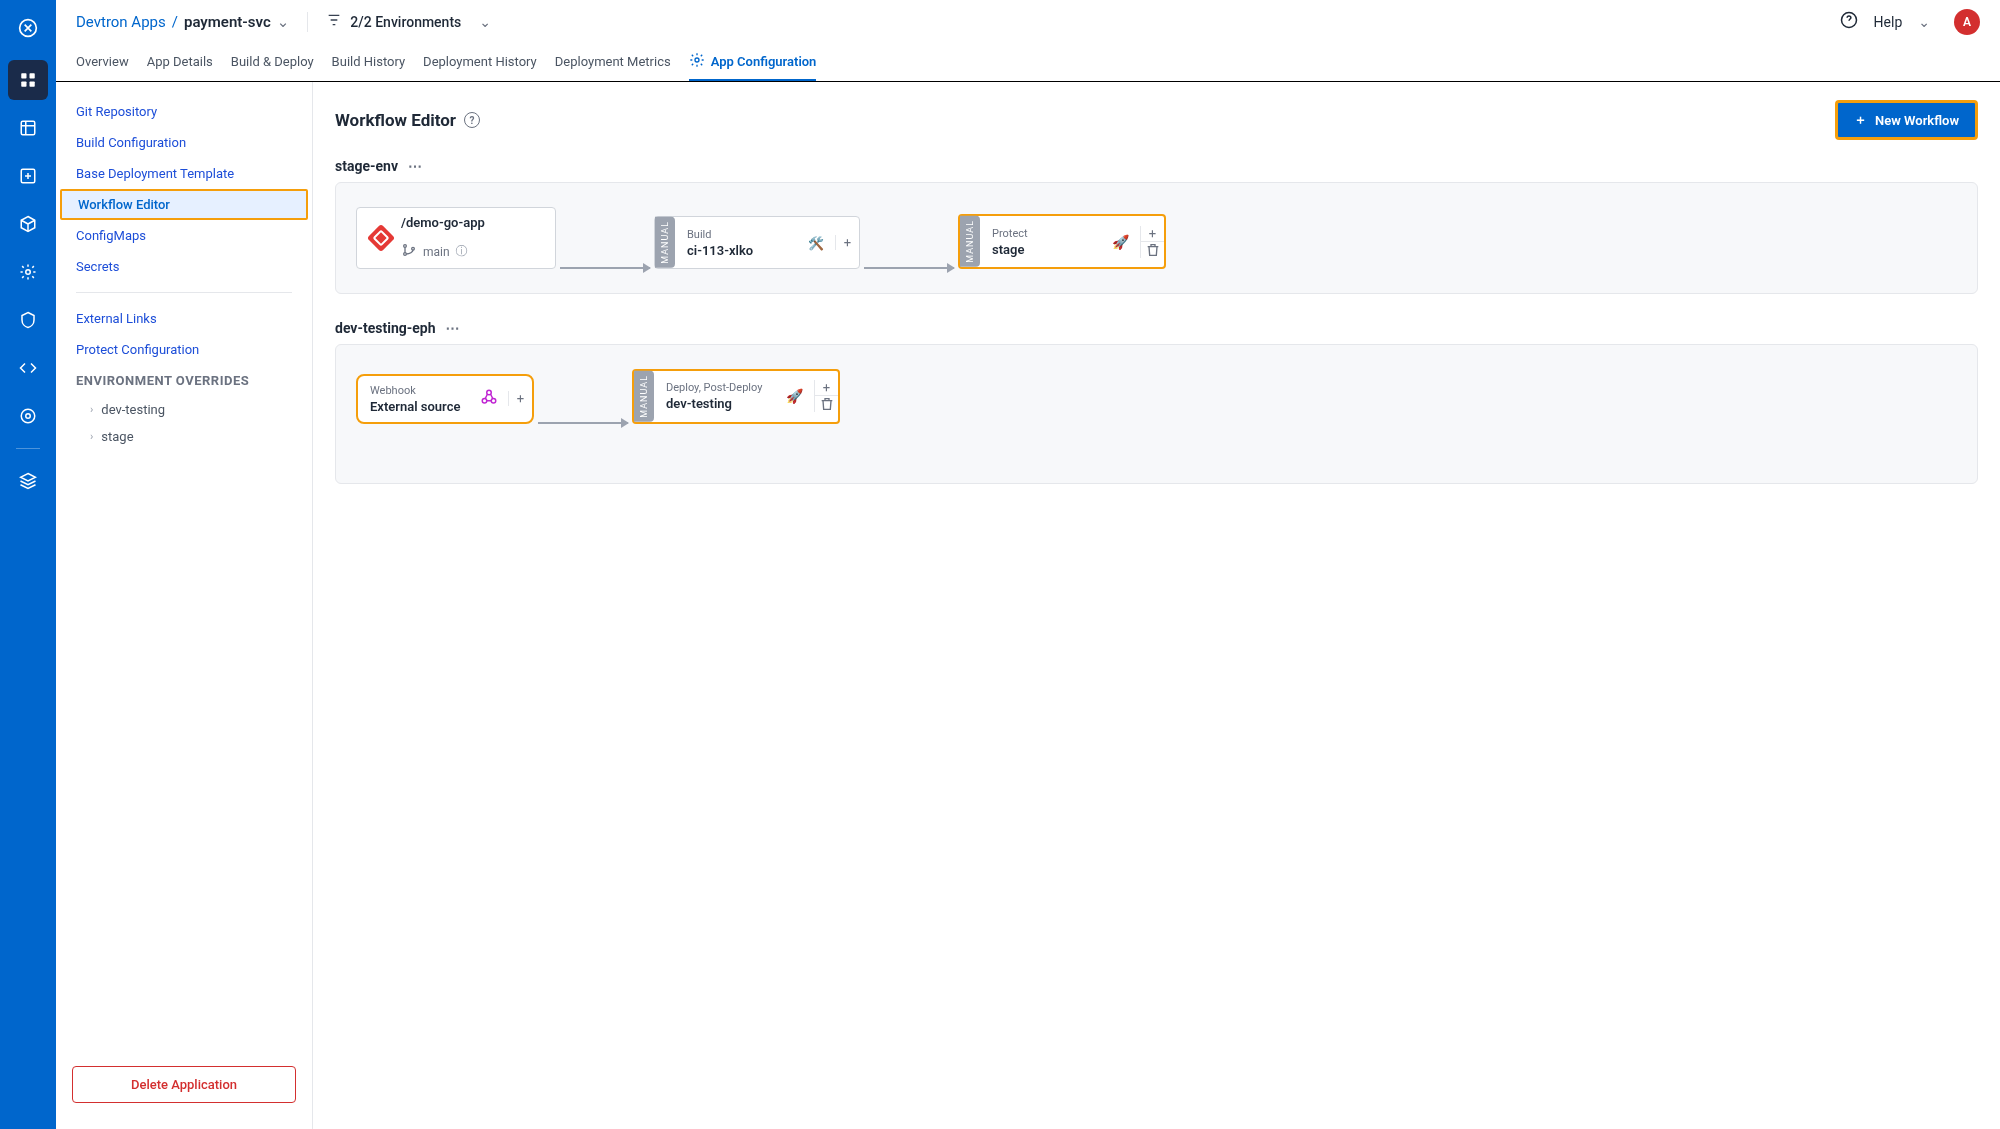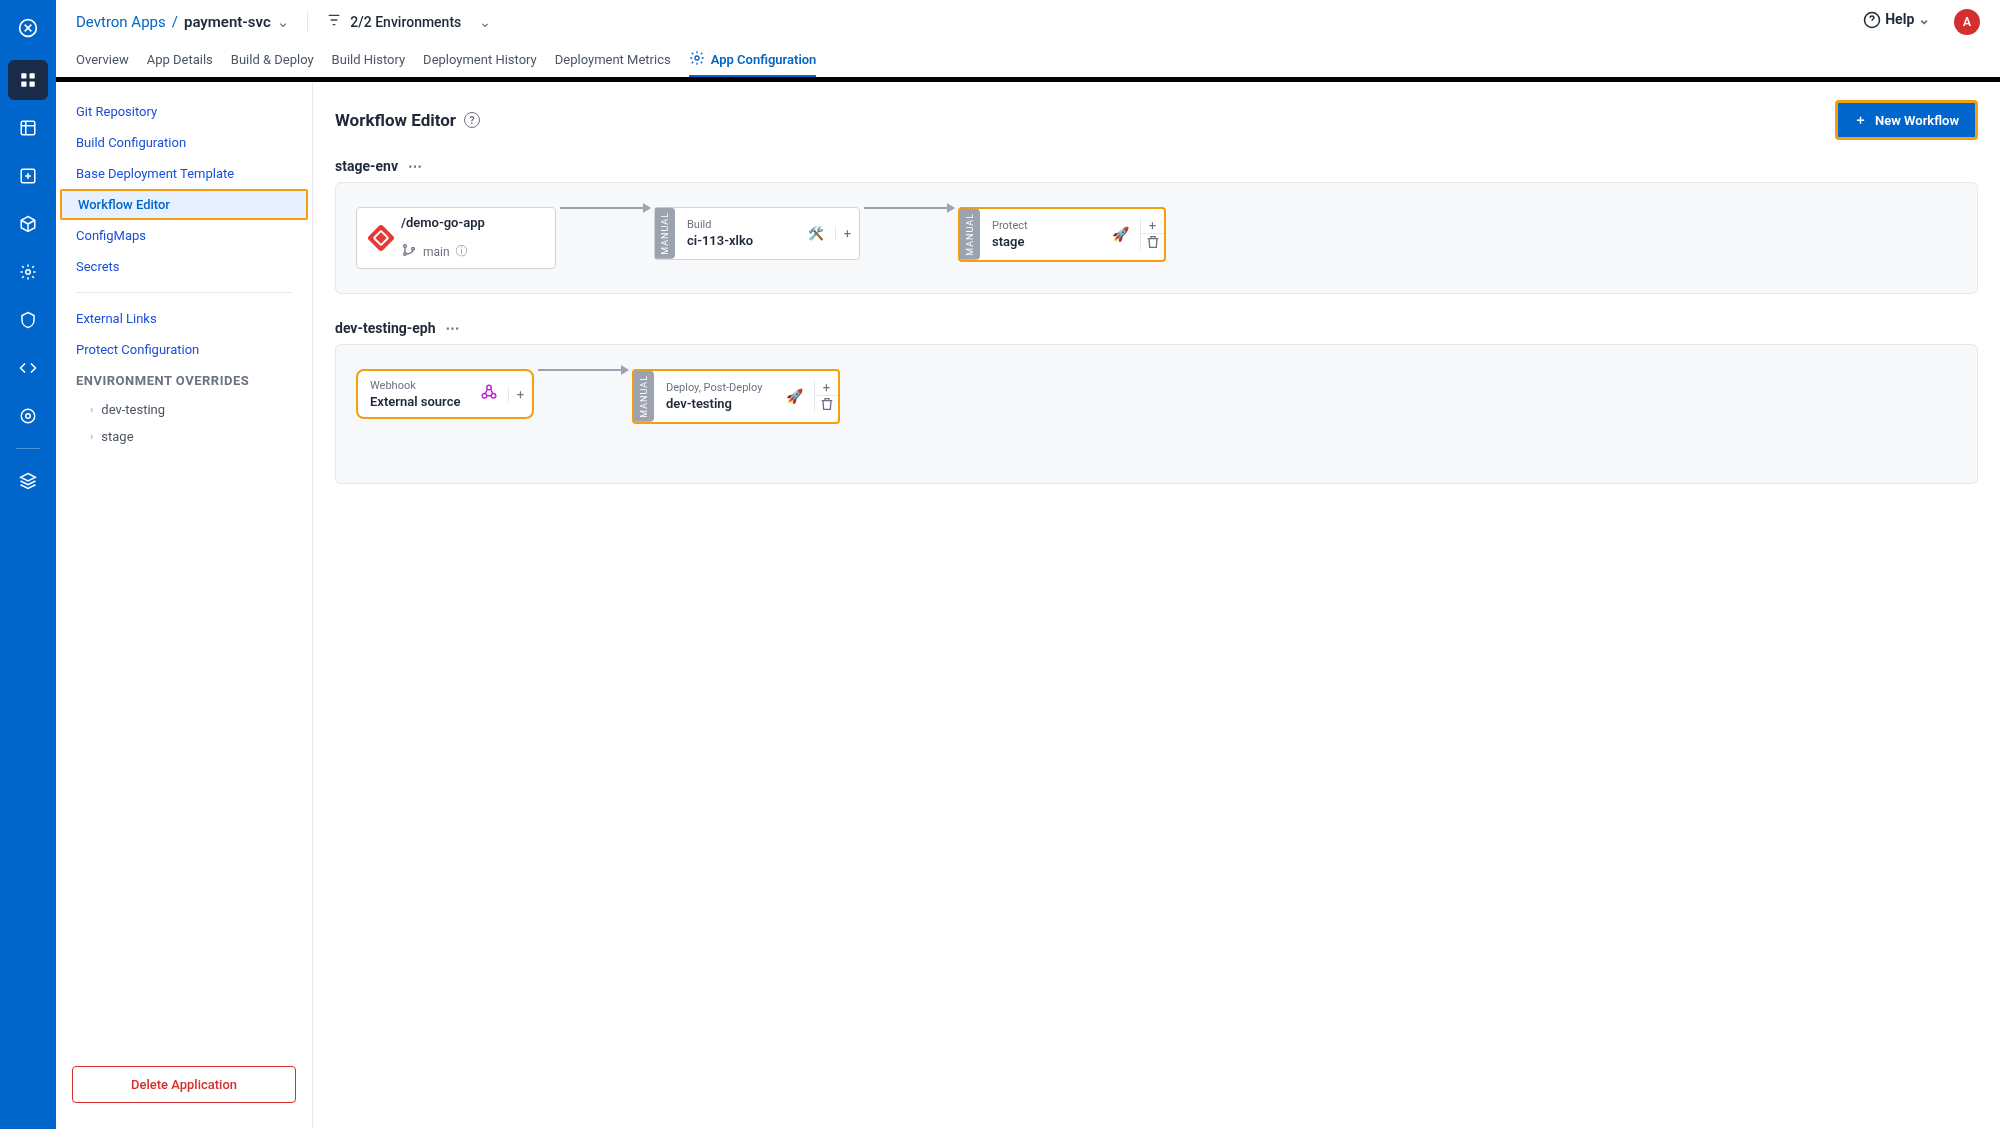--- a/index.html
+++ b/index.html
@@ -20,25 +20,25 @@
 
 .top-row { height: 44px; display:flex; align-items:center; padding: 0 20px; gap:14px; border-bottom: 1px solid transparent; }
 .breadcrumb { display:flex; align-items:center; gap:6px; font-size:15px; }
 .breadcrumb .parent { color:#0066cc; }
 .breadcrumb .sep { color:#0066cc; }
 .breadcrumb .current { font-weight:600; color:#1f2937; }
 .chev { color:#6b7280; }
 .vdiv { width:1px; height:20px; background:#e5e7eb; margin:0 4px; }
 .env-filter { display:flex; align-items:center; gap:8px; color:#1f2937; font-weight:500; font-size:14px; }
 .top-row .spacer { flex:1; }
-.help-btn { display:flex; align-items:flex-start; gap:4px; font-weight:700; font-size:14px; cursor:pointer; }
+.help-btn { display:flex; align-items:center; gap:16px; font-weight:400; font-size:14px; cursor:pointer; }
 .avatar { width:26px; height:26px; border-radius:50%; background:#d32f2f; color:#fff; display:flex; align-items:center; justify-content:center; font-size:12px; font-weight:600; margin-left:10px; }
 
 
-.tabs-row { height: 38px; display:flex; align-items:center; padding:0 20px; gap:18px; border-bottom:5px solid #000000; }
+.tabs-row { height: 38px; display:flex; align-items:center; padding:0 20px; gap:18px; border-bottom:1px solid #000000; }
 .tab { font-size:13px; color:#4b5563; cursor:pointer; height:100%; display:flex; align-items:center; gap:6px; border-bottom:2px solid transparent; }
 .tab.active { color:#0066cc; font-weight:600; border-bottom-color:#0066cc; }
 
 
 .body { flex:1; display:flex; min-height:0; }
 .sidebar { width: 257px; border-right:1px solid #e5e7eb; padding:14px 0; display:flex; flex-direction:column; overflow:auto; }
 .sb-item { padding:8px 20px; font-size:13px; color:#1d4ed8; cursor:pointer; }
 .sb-item.active { background:#e6f0ff; color:#0066cc; font-weight:500; border:2px solid #f59e0b; margin:0 4px; border-radius:2px; padding:6px 16px; }
 .sb-sep { height:1px; background:#e5e7eb; margin:10px 20px; }
 .sb-heading { padding:8px 20px; font-size:13px; font-weight:700; letter-spacing:.5px; color:#6b7280; }
@@ -52,21 +52,21 @@
 .content-head { display:flex; align-items:center; justify-content:space-between; margin-bottom:18px; }
 .content-title { font-size:17px; font-weight:700; display:flex; align-items:center; gap:8px; }
 .info-circ { width:16px; height:16px; border:1.5px solid #6b7280; border-radius:50%; display:inline-flex; align-items:center; justify-content:center; font-size:10px; color:#6b7280; }
 .new-wf-btn { background:#0066cc; color:#fff; border:3px solid #f59e0b; border-radius:4px; padding:8px 16px; font-weight:600; font-size:13px; display:flex; align-items:center; gap:8px; cursor:pointer; }
 
 
 .wf-name { font-weight:700; font-size:14px; display:flex; align-items:center; gap:10px; margin-bottom:8px; }
 .wf-name .dots { color:#6b7280; letter-spacing:2px; cursor:pointer; }
 .wf-canvas { background:#f7f8fa; border:1px solid #e5e7eb; border-radius:6px; padding:24px 20px; margin-bottom:26px; position:relative; min-height:110px; }
 
-.stage-row { display:flex; align-items:flex-start; gap:0; }
+.stage-row { display:flex; align-items:flex-end; gap:0; }
 
 .node { background:#fff; border:1px solid #d1d5db; border-radius:4px; display:flex; align-items:center; position:relative; }
 .node.source { width:200px; height:62px; padding:10px 14px; }
 .node.manual-wrap { display:flex; }
 .manual-tab { width:20px; background:#9ca3af; color:#fff; writing-mode:vertical-rl; transform:rotate(180deg); text-align:center; font-size:9px; letter-spacing:1px; padding:4px 2px; border-radius:4px 0 0 4px; display:flex; align-items:center; justify-content:center; }
 .node-body { padding:8px 42px 8px 12px; min-width:160px; position:relative; }
 .node-body .lbl { font-size:11px; color:#6b7280; }
 .node-body .val { font-size:13px; font-weight:600; color:#1f2937; margin-top:2px; }
 .node-icon { position:absolute; right:10px; top:50%; transform:translateY(-50%); }
 .node-addcol { width:24px; border-left:1px solid #e5e7eb; display:flex; flex-direction:column; }

